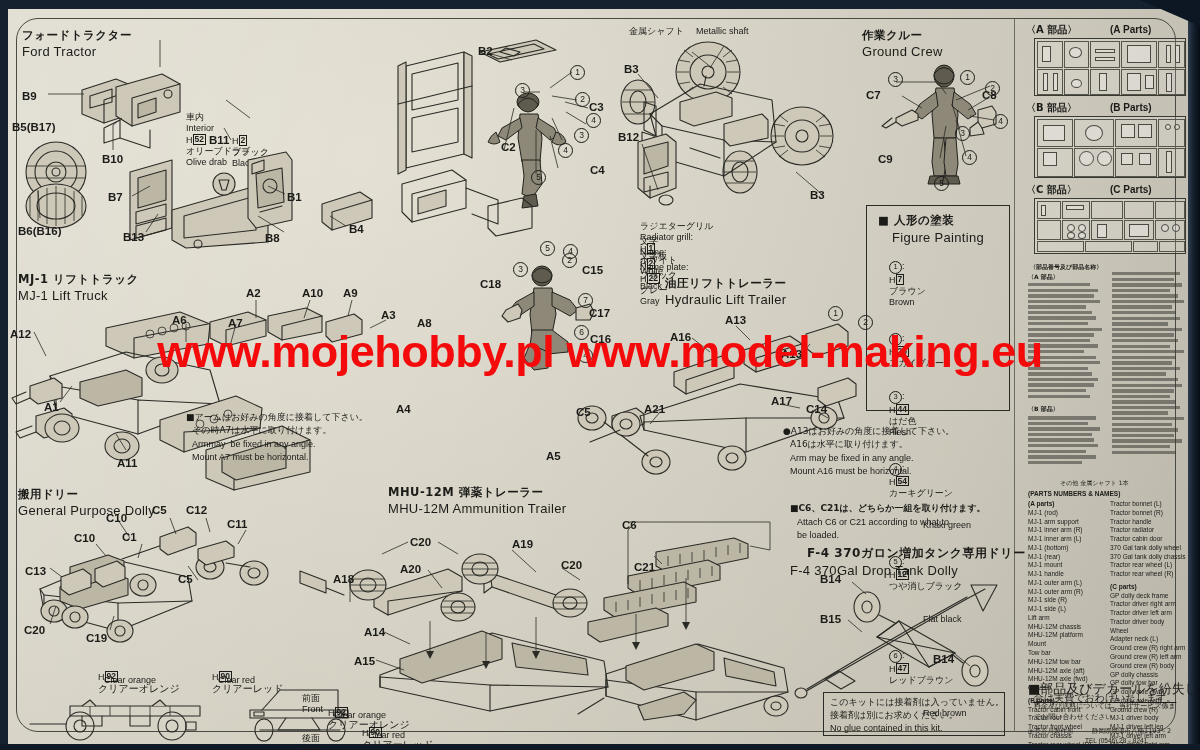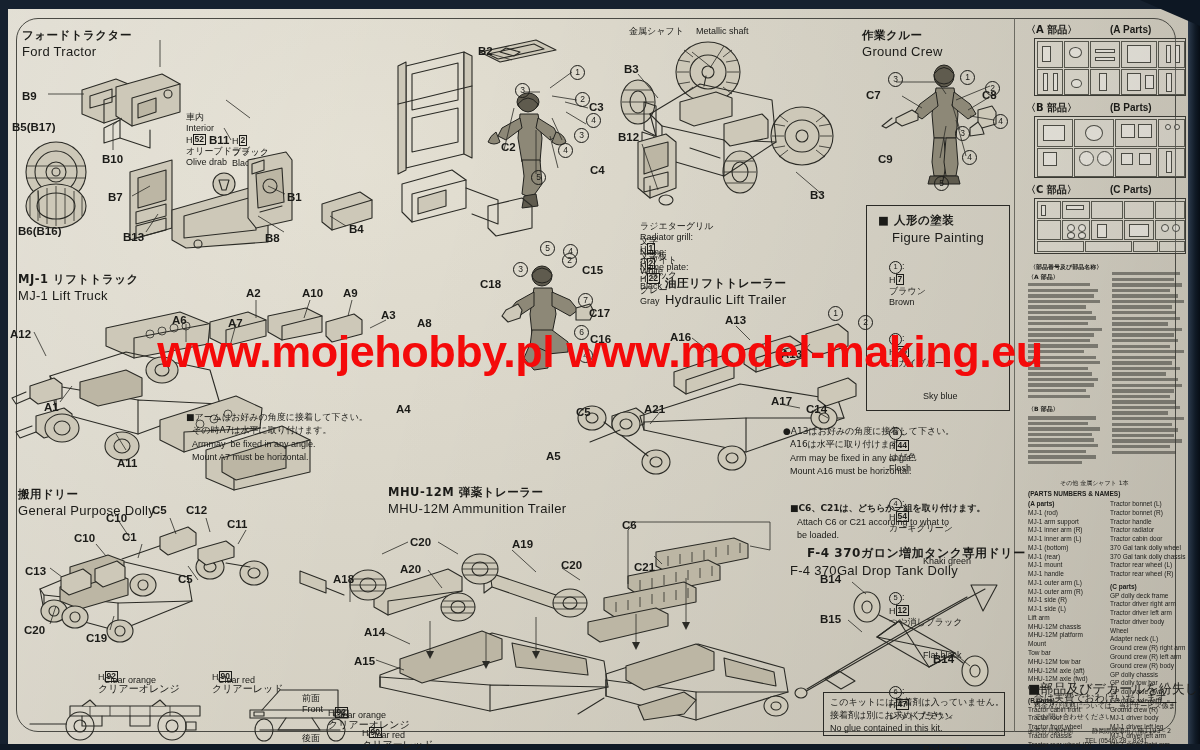--- a/index.html
+++ b/index.html
@@ -417,23 +417,20 @@
     <div class="t note" style="position:relative;left:0;top:0;margin-bottom:3px;">
       <span class="circ" style="position:relative;display:inline-block;width:11px;height:11px;line-height:10px;font-size:7.5px;">1</span>:
       <span>H</span><span class="colorcode">7</span>
       <span class="jp">ブラウン</span>
       <span>Brown</span>
     </div>
     <div class="t note" style="position:relative;left:0;top:0;margin-bottom:0;">
       <span class="circ" style="position:relative;display:inline-block;width:11px;height:11px;line-height:10px;font-size:7.5px;">2</span>:
       <span>H</span><span class="colorcode">25</span>
       <span class="jp">スカイブルー</span>
-    </div>
-    <div class="t note" style="position:relative;left:34px;top:0;margin-bottom:3px;">
-      <span>Sky blue</span>
     </div>
     <div class="t note" style="position:relative;left:0;top:0;margin-bottom:3px;">
       <span class="circ" style="position:relative;display:inline-block;width:11px;height:11px;line-height:10px;font-size:7.5px;">3</span>:
       <span>H</span><span class="colorcode">44</span>
       <span class="jp">はだ色</span>
       <span>Flesh</span>
     </div>
     <div class="t note" style="position:relative;left:0;top:0;margin-bottom:0;">
       <span class="circ" style="position:relative;display:inline-block;width:11px;height:11px;line-height:10px;font-size:7.5px;">4</span>:
       <span>H</span><span class="colorcode">54</span>

